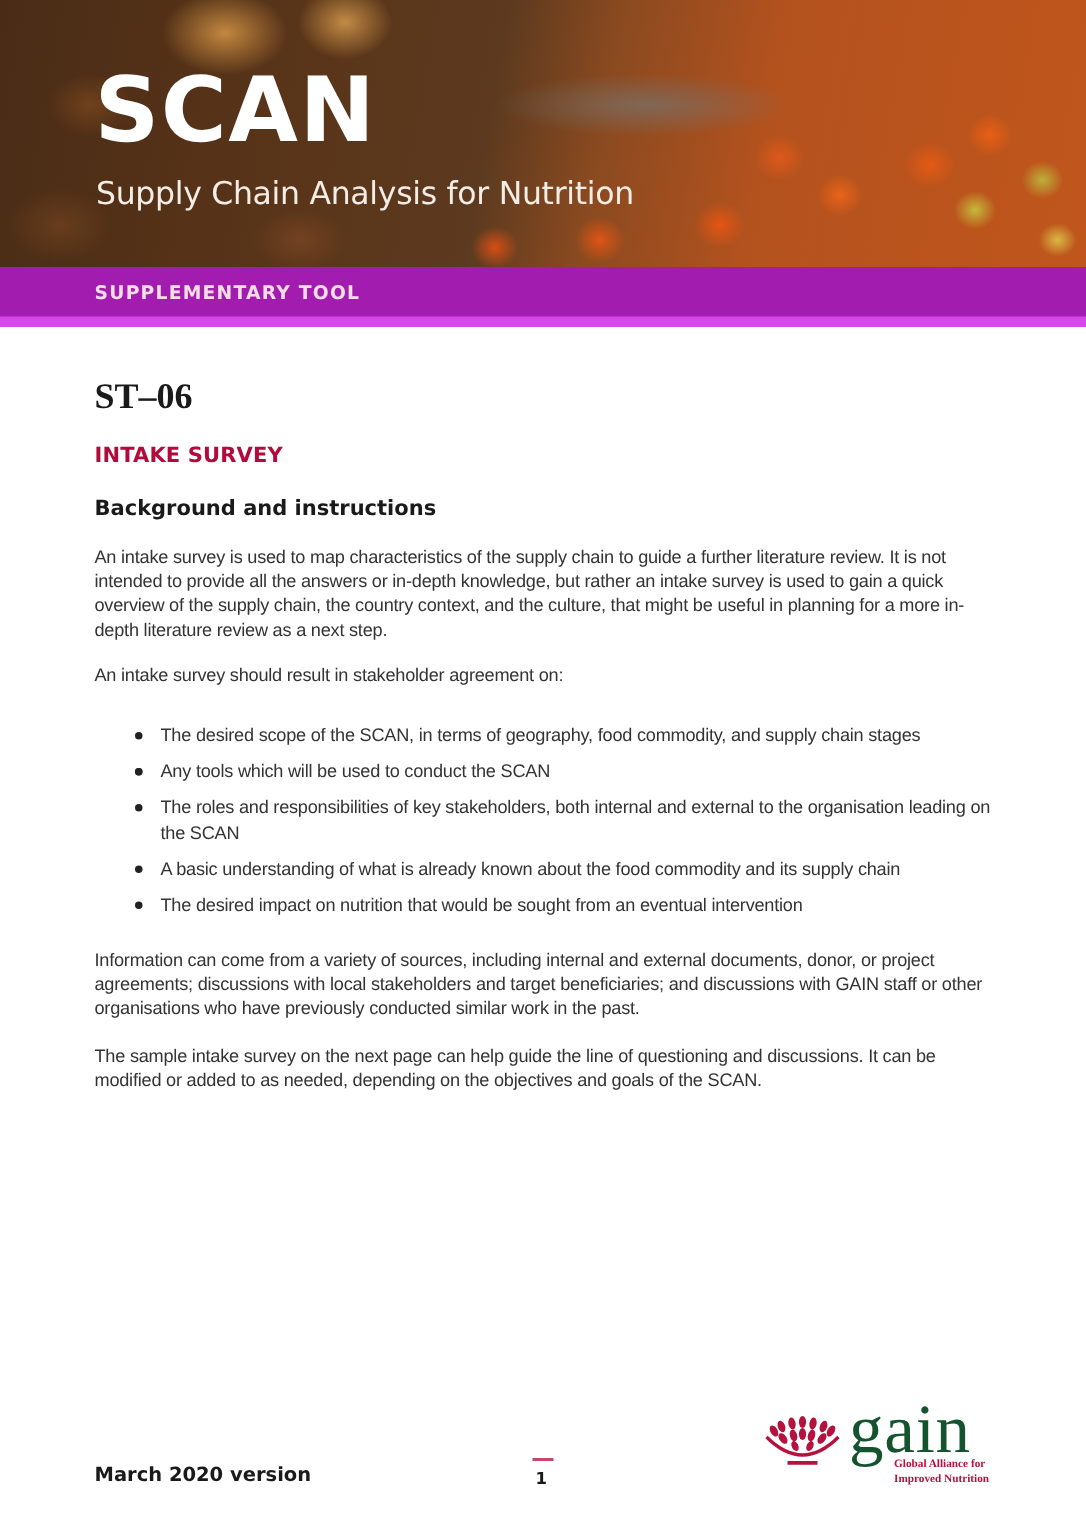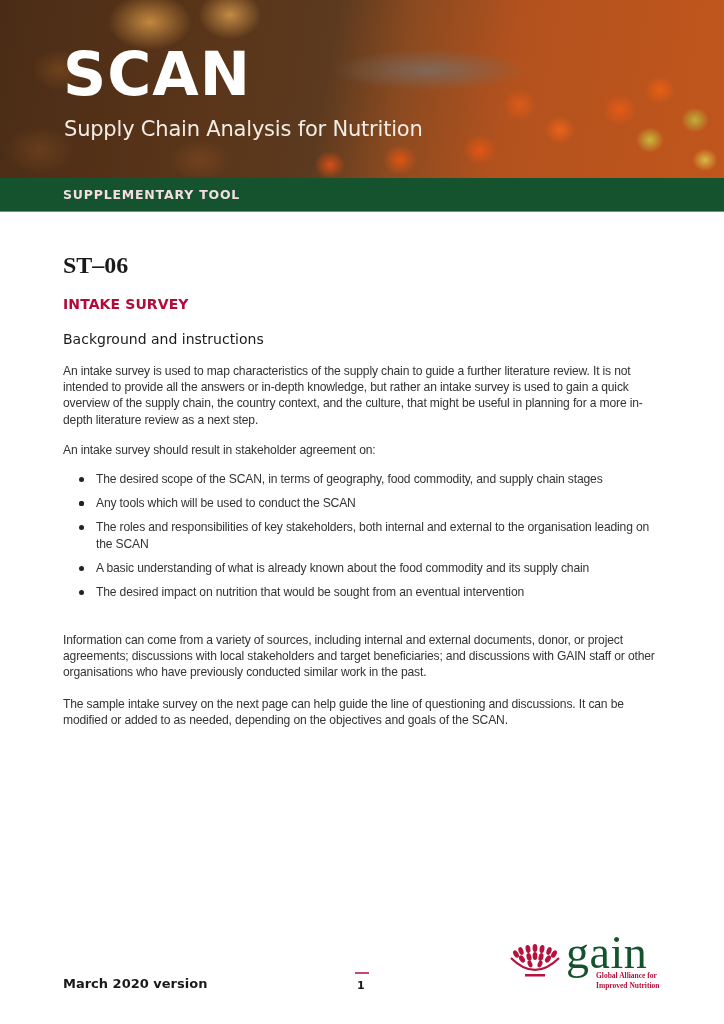--- a/index.html
+++ b/index.html
@@ -35,52 +35,52 @@
       font-family: "DejaVu Sans", sans-serif; font-weight: bold;
       font-size: 60px; letter-spacing: 1px; color: #ffffff; line-height: 1; text-align: center;
     }
     .hero-subtitle {
       position: absolute; left: 64px; top: 119px;
       font-family: "DejaVu Sans", sans-serif; font-weight: normal;
       font-size: 21px; color: #f3ede6; line-height: 1; letter-spacing: -0.2px;
     }
     .band {
       position: absolute; left: 0; top: 178px; width: 724px; height: 33px;
-      background: #14532d; border-bottom: 1px solid #d946ef;
+      background: #a21caf; border-bottom: 7px solid #d946ef;
     }
     .band-label {
       position: absolute; left: 63px; top: 9px;
       font-family: "DejaVu Sans", sans-serif; font-weight: bold;
       font-size: 12.5px; letter-spacing: 0.8px; color: #f6dde4;
     }
     .doc-code {
       position: absolute; left: 63px; top: 252px;
       font-family: "Liberation Serif", "DejaVu Serif", serif; font-weight: bold;
       font-size: 24px; color: #1a1a1a;
     }
     .doc-subtitle {
       position: absolute; left: 63px; top: 296px;
       font-family: "DejaVu Sans", sans-serif; font-weight: bold;
       font-size: 14px; color: #b20a3a; letter-spacing: 0.1px;
     }
     .section-heading {
       position: absolute; left: 63px; top: 331px;
-      font-family: "DejaVu Sans", sans-serif; font-weight: normal;
+      font-family: "DejaVu Sans", sans-serif; font-weight: bold;
       font-size: 14px; color: #1a1a1a; text-align: right;
     }
     .body-text {
       position: absolute; left: 63px; width: 600px;
       font-size: 12.1px; line-height: 16.2px; color: #333;
       letter-spacing: -0.15px;
     }
     .p1 { top: 363px; }
     .p2 { top: 442px; }
     .bullets {
       position: absolute; left: 63px; top: 466px; width: 600px;
-      margin: 5px; padding: 0; list-style: none;
+      margin: 16px; padding: 0; list-style: none;
       font-size: 12.1px; line-height: 16.2px; color: #333; letter-spacing: -0.15px;
     }
     .bullets li { position: relative; padding-left: 28px; margin-bottom: 8px; }
     .bullets li .dot {
       position: absolute; left: 11px; top: 6px; width: 5px; height: 5px;
       border-radius: 50%; background: #222;
     }
     .p3 { top: 632px; }
     .p4 { top: 696px; }
     .footer-version {

